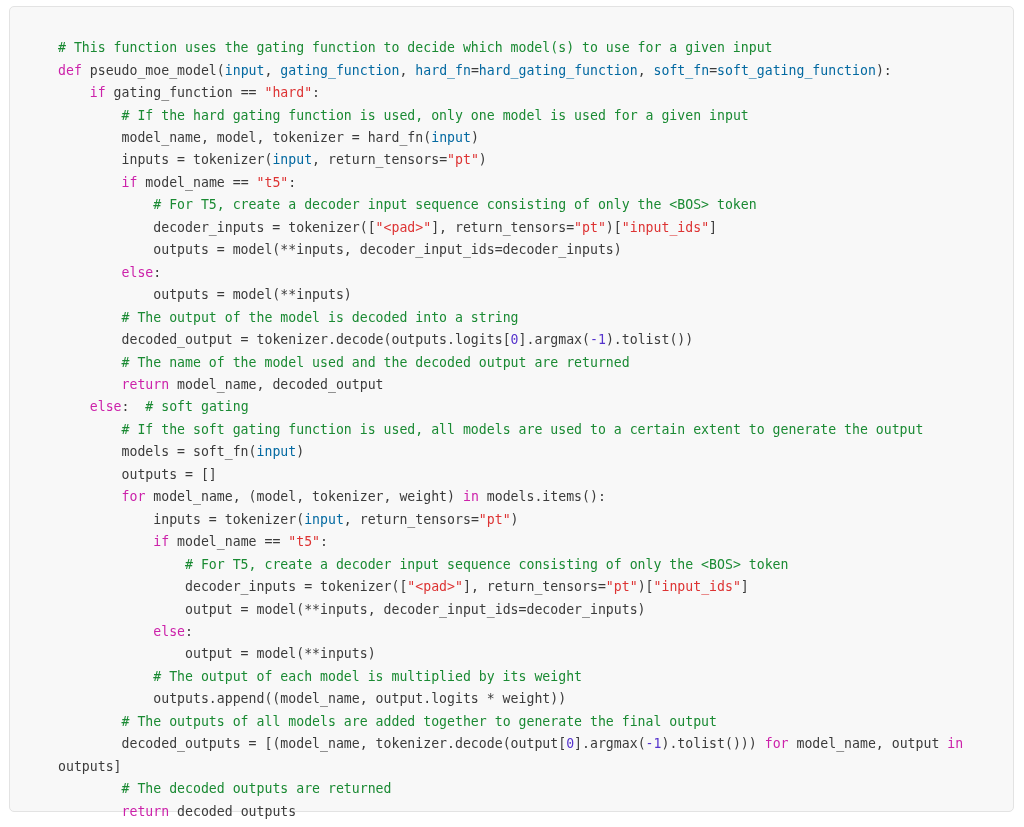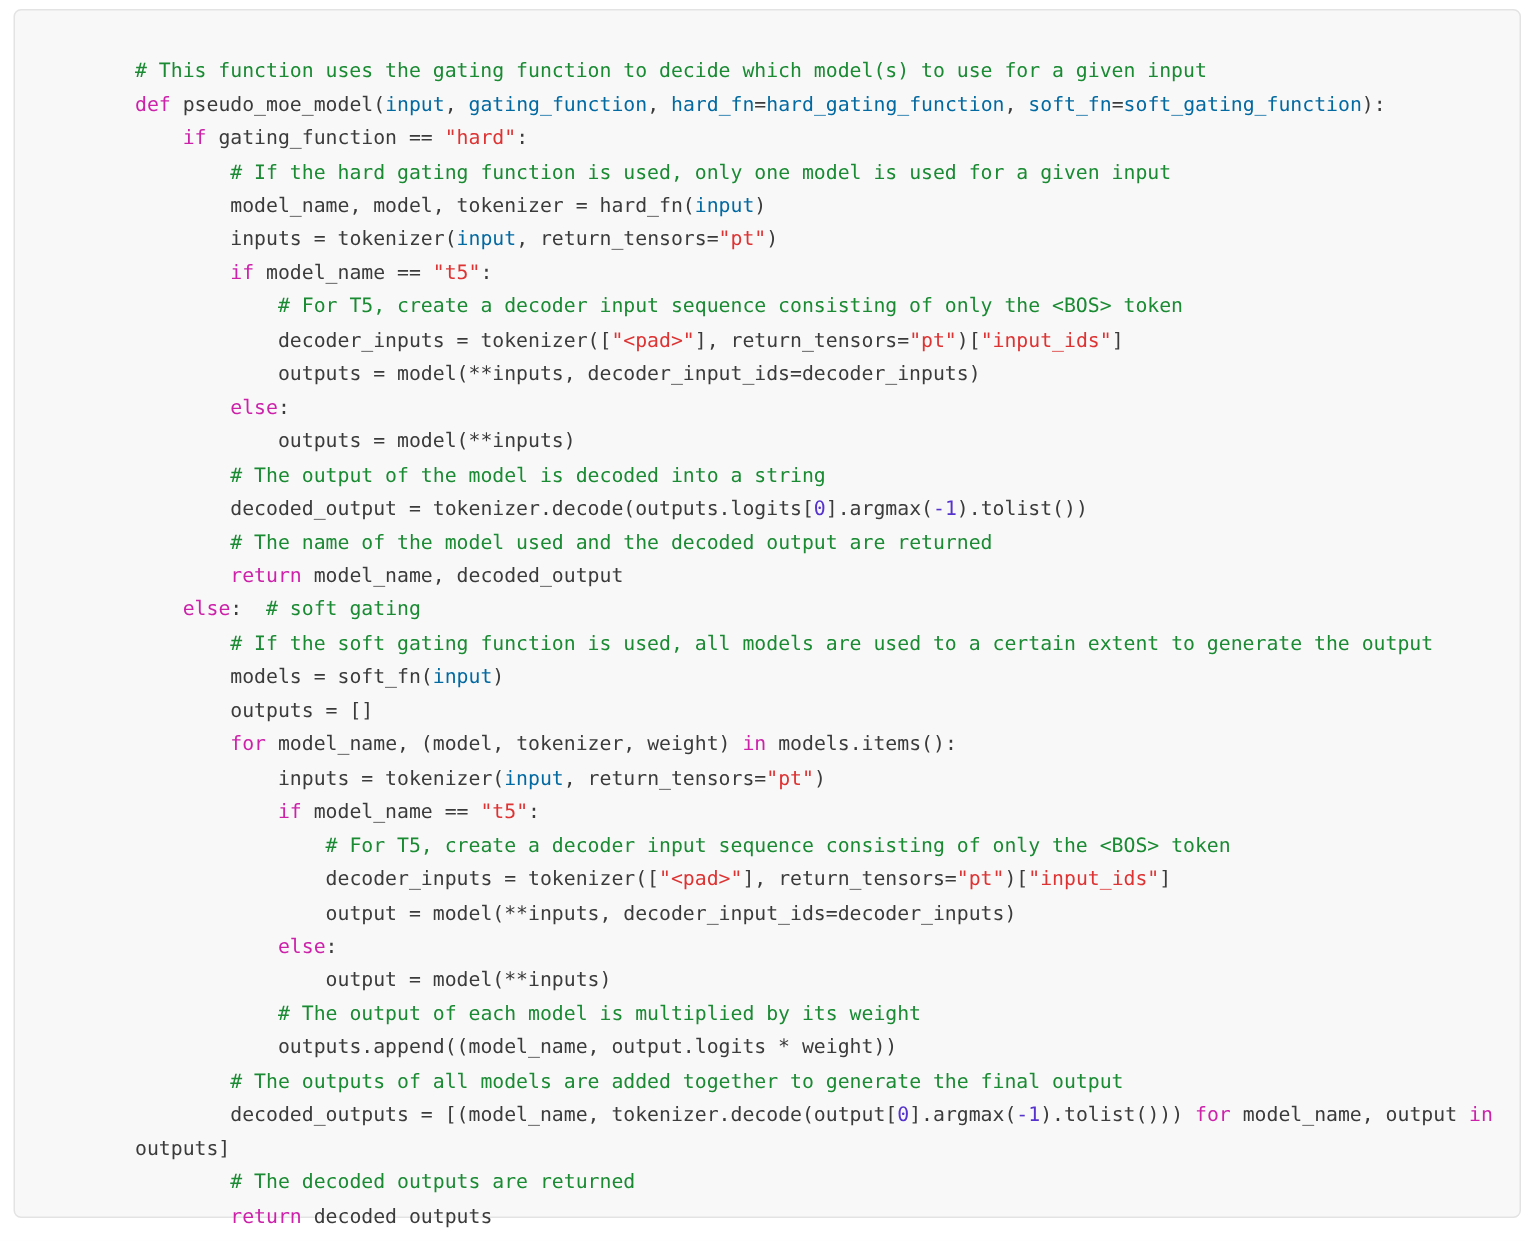--- a/index.html
+++ b/index.html
@@ -32,21 +32,21 @@
     font-family: "DejaVu Sans Mono", "Liberation Mono", monospace;
     font-size: 13.2px;
     line-height: 22.45px;
     letter-spacing: 0px;
     white-space: pre-wrap;
     word-break: break-word;
     color: #3b3b3b;
     -webkit-font-smoothing: antialiased;
   }
 
-  .ln { display: block; min-height: 22.45px; margin-left: 32px; }
+  .ln { display: block; min-height: 22.45px; }
 
   .kw  { color: #cc22aa; }        
   .cm  { color: #1a8a33; }        
   .st  { color: #dd3333; }        
   .pa  { color: #8855cc; }        
   .nu  { color: #5533cc; }        
   .pl  { color: #3b3b3b; }        
 </style>
 <style>.pl{color:#3b3b3b;}.cm{color:#1a8a33;}.kw{color:#cc22aa;}.st{color:#dd3333;}.pa{color:#0369a1;}.nu{color:#5533cc;}#code-card{background:#f8f8f8;border-color:#e3e3e3;}</style></head>
 <body>

